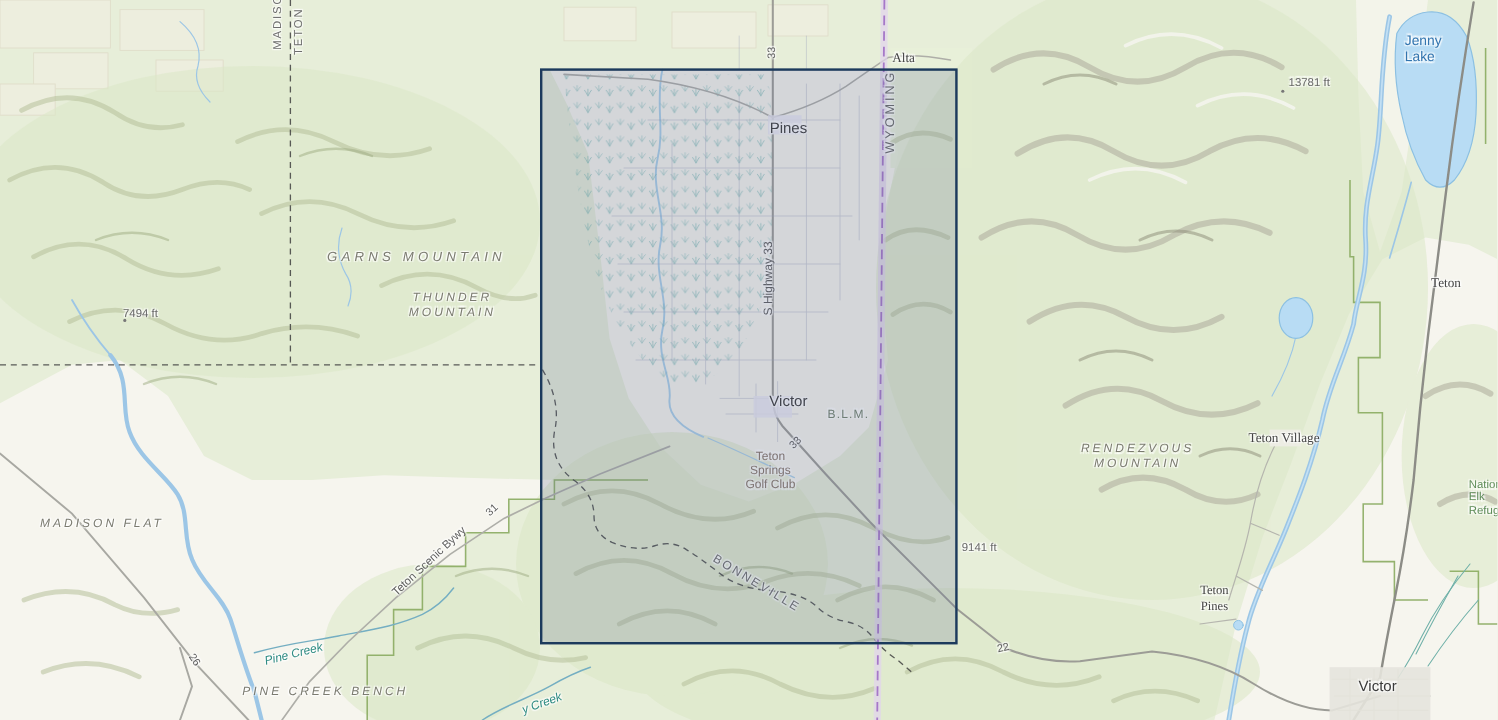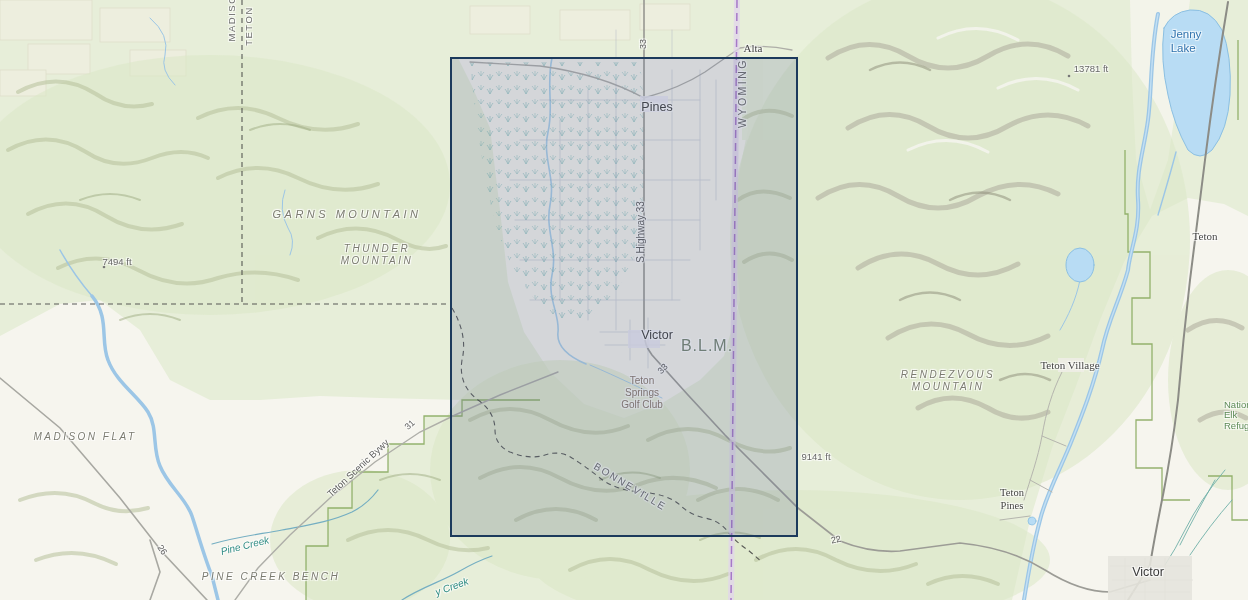--- a/index.html
+++ b/index.html
@@ -19,21 +19,21 @@
   .town2{font-size:11px;color:#454545;font-family:Liberation Serif, serif;}
   .phys{font-size:10px;letter-spacing:2.5px;font-style:italic;color:#7b7b70;text-align:center;}
   .phys-lg{font-size:11px;letter-spacing:3.5px;margin-left:24px;}
   .county{font-size:9.5px;letter-spacing:1.5px;color:#6d6d6d;}
   .state{font-size:10.5px;letter-spacing:2.5px;color:#686868;}
   .elev{font-size:9.5px;color:#686868;}
   .road{font-size:9px;color:#5e5e5e;}
   .lake{font-size:11.5px;color:#3274ae;text-align:left;}
   .creek{font-size:10px;color:#2f8c84;font-style:italic;}
   .poi{font-size:10px;color:#87766a;text-align:center;}
-  .blm{font-size:16px;color:#75846f;letter-spacing:1px;}
+  .blm{font-size:10px;color:#75846f;letter-spacing:1px;}
   .refuge{font-size:9.5px;color:#5d8b57;transform:translate(0,0);text-align:left;line-height:1.1;}
   .selection{
     position:absolute;left:450px;top:57px;width:344px;height:476px;
     border:2.5px solid #1c3a5c;background:rgba(92,104,144,0.22);
     pointer-events:none;
   }
 </style>
 </head>
 <body>
 

